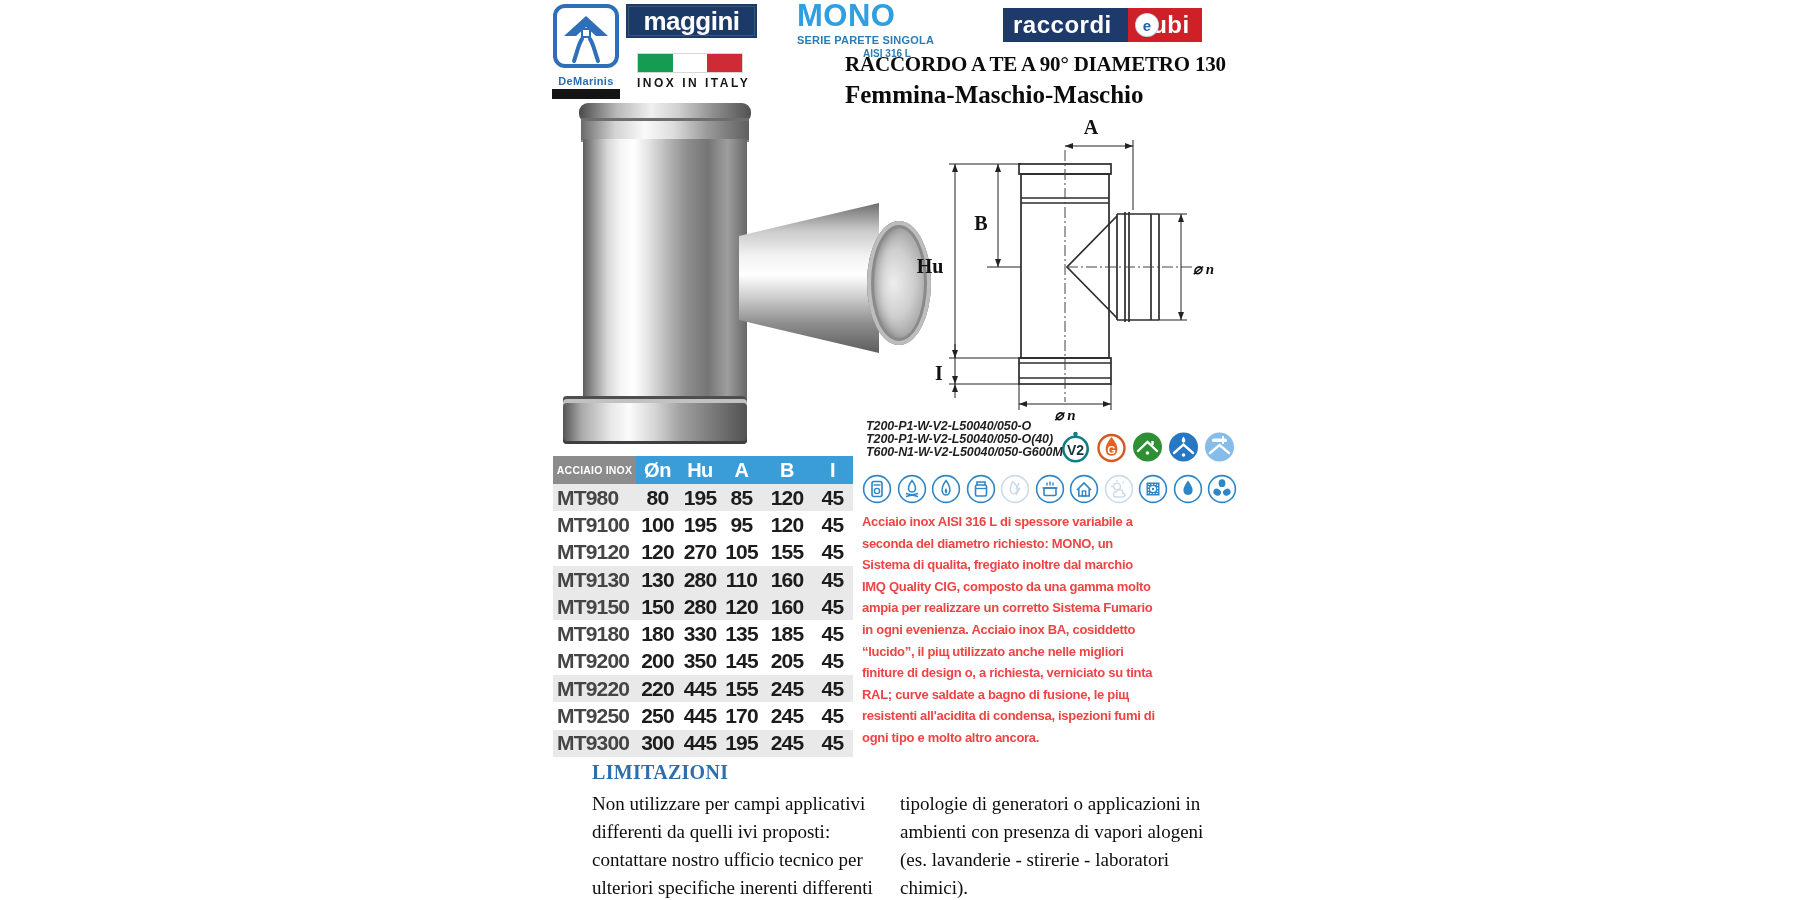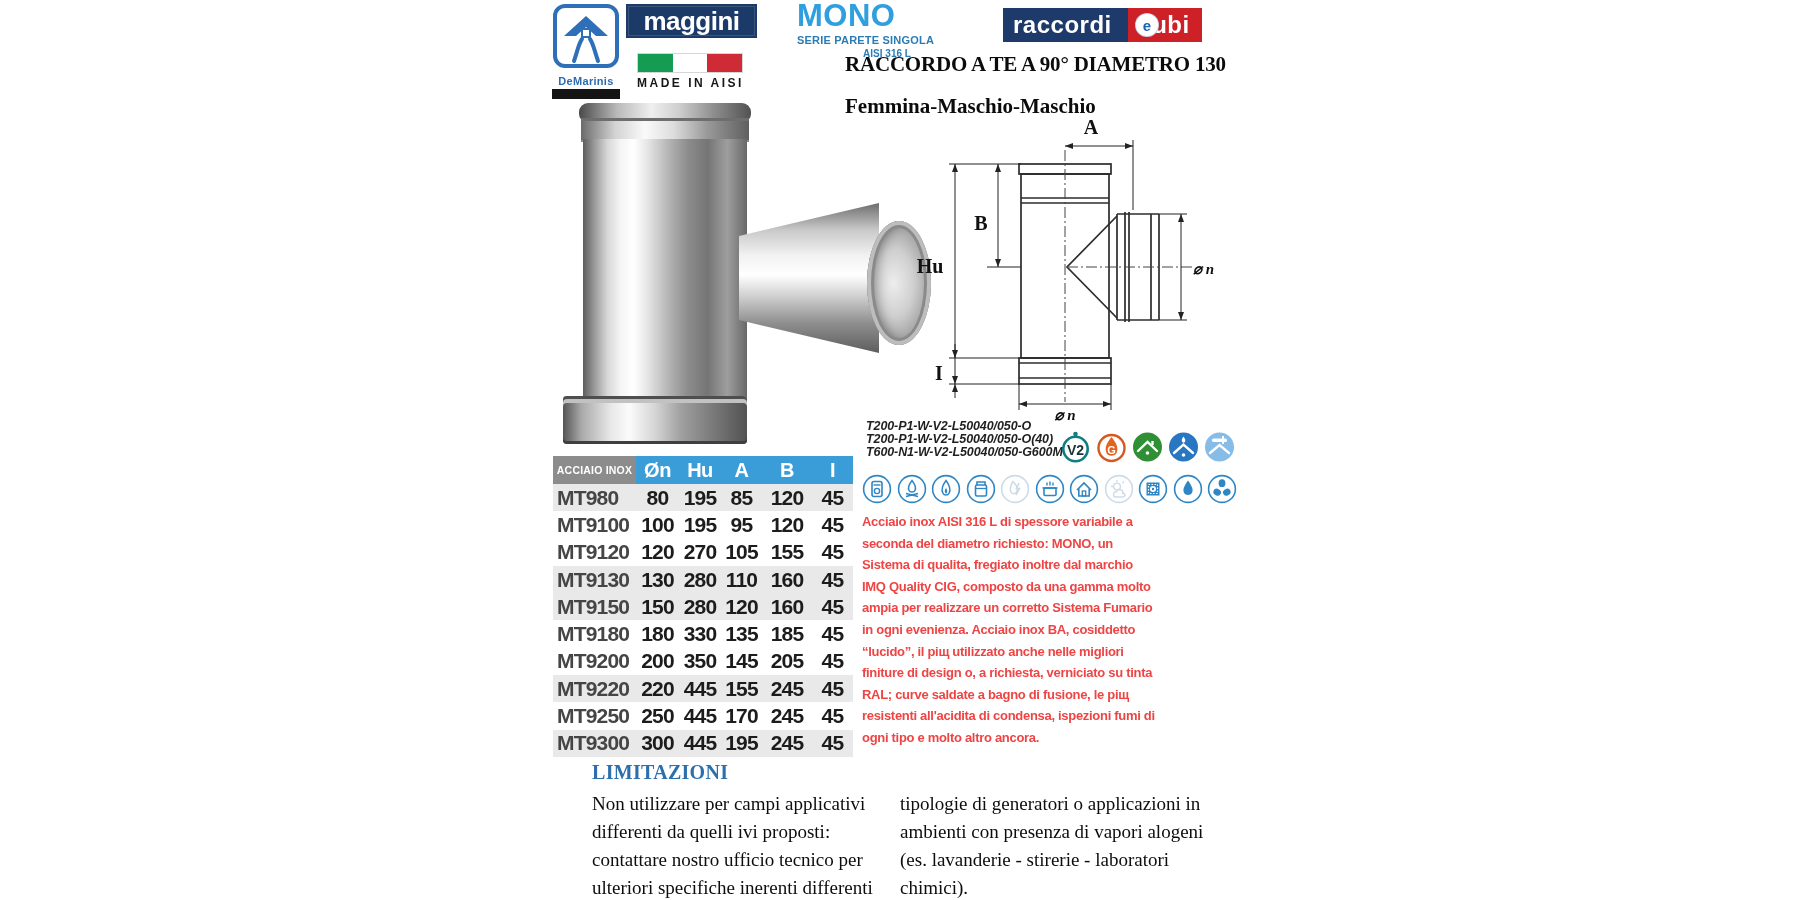--- a/index.html
+++ b/index.html
@@ -28,21 +28,21 @@
            padding:0 16px 0 10px;letter-spacing:.5px;}
   .ret .p3{background:#cd2027;color:#fff;font-size:24px;font-weight:bold;display:flex;align-items:center;
            padding:0 12px 0 16px;letter-spacing:.5px;}
   .ret .p2{position:absolute;left:133px;top:6px;width:22px;height:22px;border-radius:50%;background:#fff;
            color:#1d63b0;font-size:15px;font-weight:bold;display:flex;align-items:center;justify-content:center;
            box-shadow:0 0 0 1px #c9d6e6;}
 
   
   .titleblock{left:845px;top:52px;width:410px;text-align:left;font-family:"Liberation Serif",serif;color:#0b0b0b;}
   .titleblock .t1{font-size:21px;font-weight:bold;letter-spacing:-.2px;}
-  .titleblock .t2{font-size:21px;font-weight:bold;margin-top:17px;}
+  .titleblock .t2{font-size:25px;font-weight:bold;margin-top:4px;}
 
   
   .photo{left:553px;top:103px;width:382px;height:348px;}
   .photo div{position:absolute;}
   .p-toprim{left:26px;top:0;width:172px;height:20px;border-radius:9px;
             background:linear-gradient(90deg,#4a4a4a,#b9b9b9 22%,#efefef 42%,#cfcfcf 58%,#8f8f8f 78%,#525252);}
   .p-topband{left:28px;top:15px;width:168px;height:24px;
             background:linear-gradient(90deg,#6a6a6a,#d2d2d2 20%,#fafafa 38%,#dddddd 55%,#9a9a9a 75%,#5f5f5f);
             box-shadow:inset 0 3px 0 #6e6e6e,inset 0 -2px 0 #8a8a8a;}
   .p-body{left:30px;top:36px;width:164px;height:264px;
@@ -108,21 +108,21 @@
   <div class="abs maggini">
     <span>maggini</span>
   </div>
 
   <div class="abs mii">
     <div class="flag">
         <i class="f-g"></i>
         <i class="f-w"></i>
         <i class="f-r"></i>
       </div>
-    <div class="lbl">MADE IN AISI</div>
+    <div class="lbl">INOX IN ITALY</div>
   </div>
 
   <div class="abs mono">
     <div class="big">MONO</div>
     <div class="s1">SERIE PARETE SINGOLA</div>
     <div class="s2">AISI 316 L</div>
   </div>
 
   <div class="abs ret">
     <div class="p1">raccordi</div>

